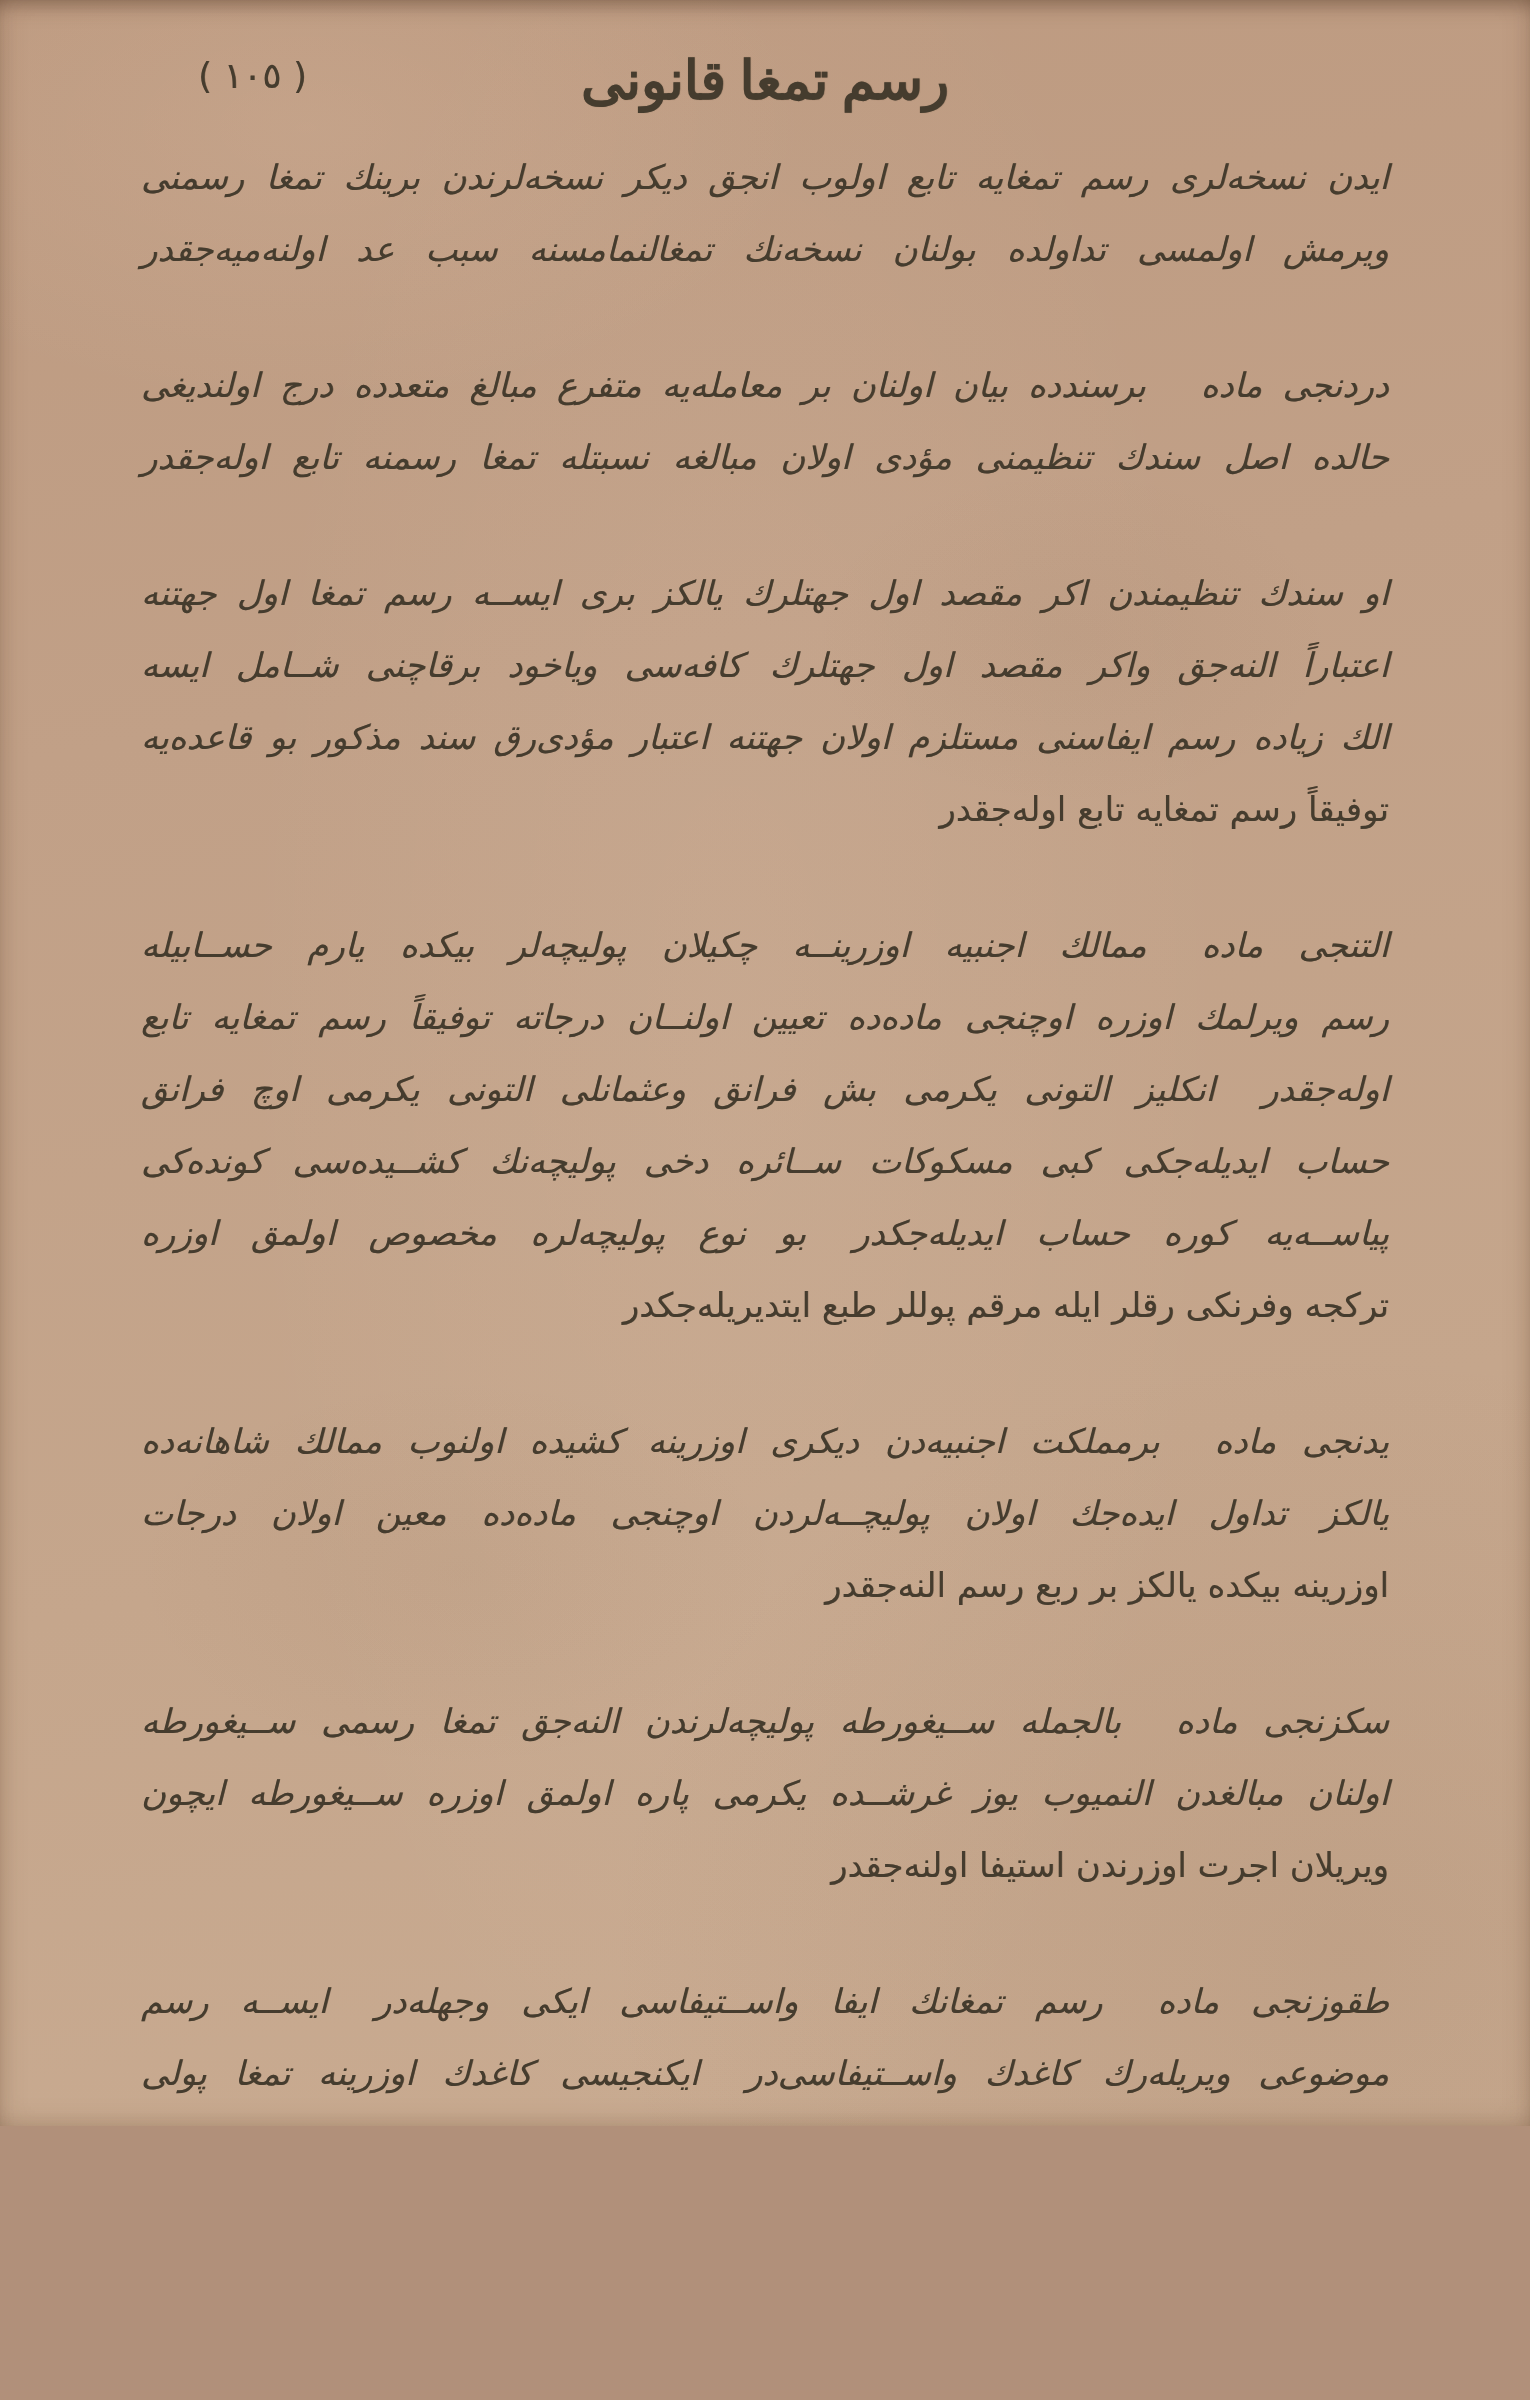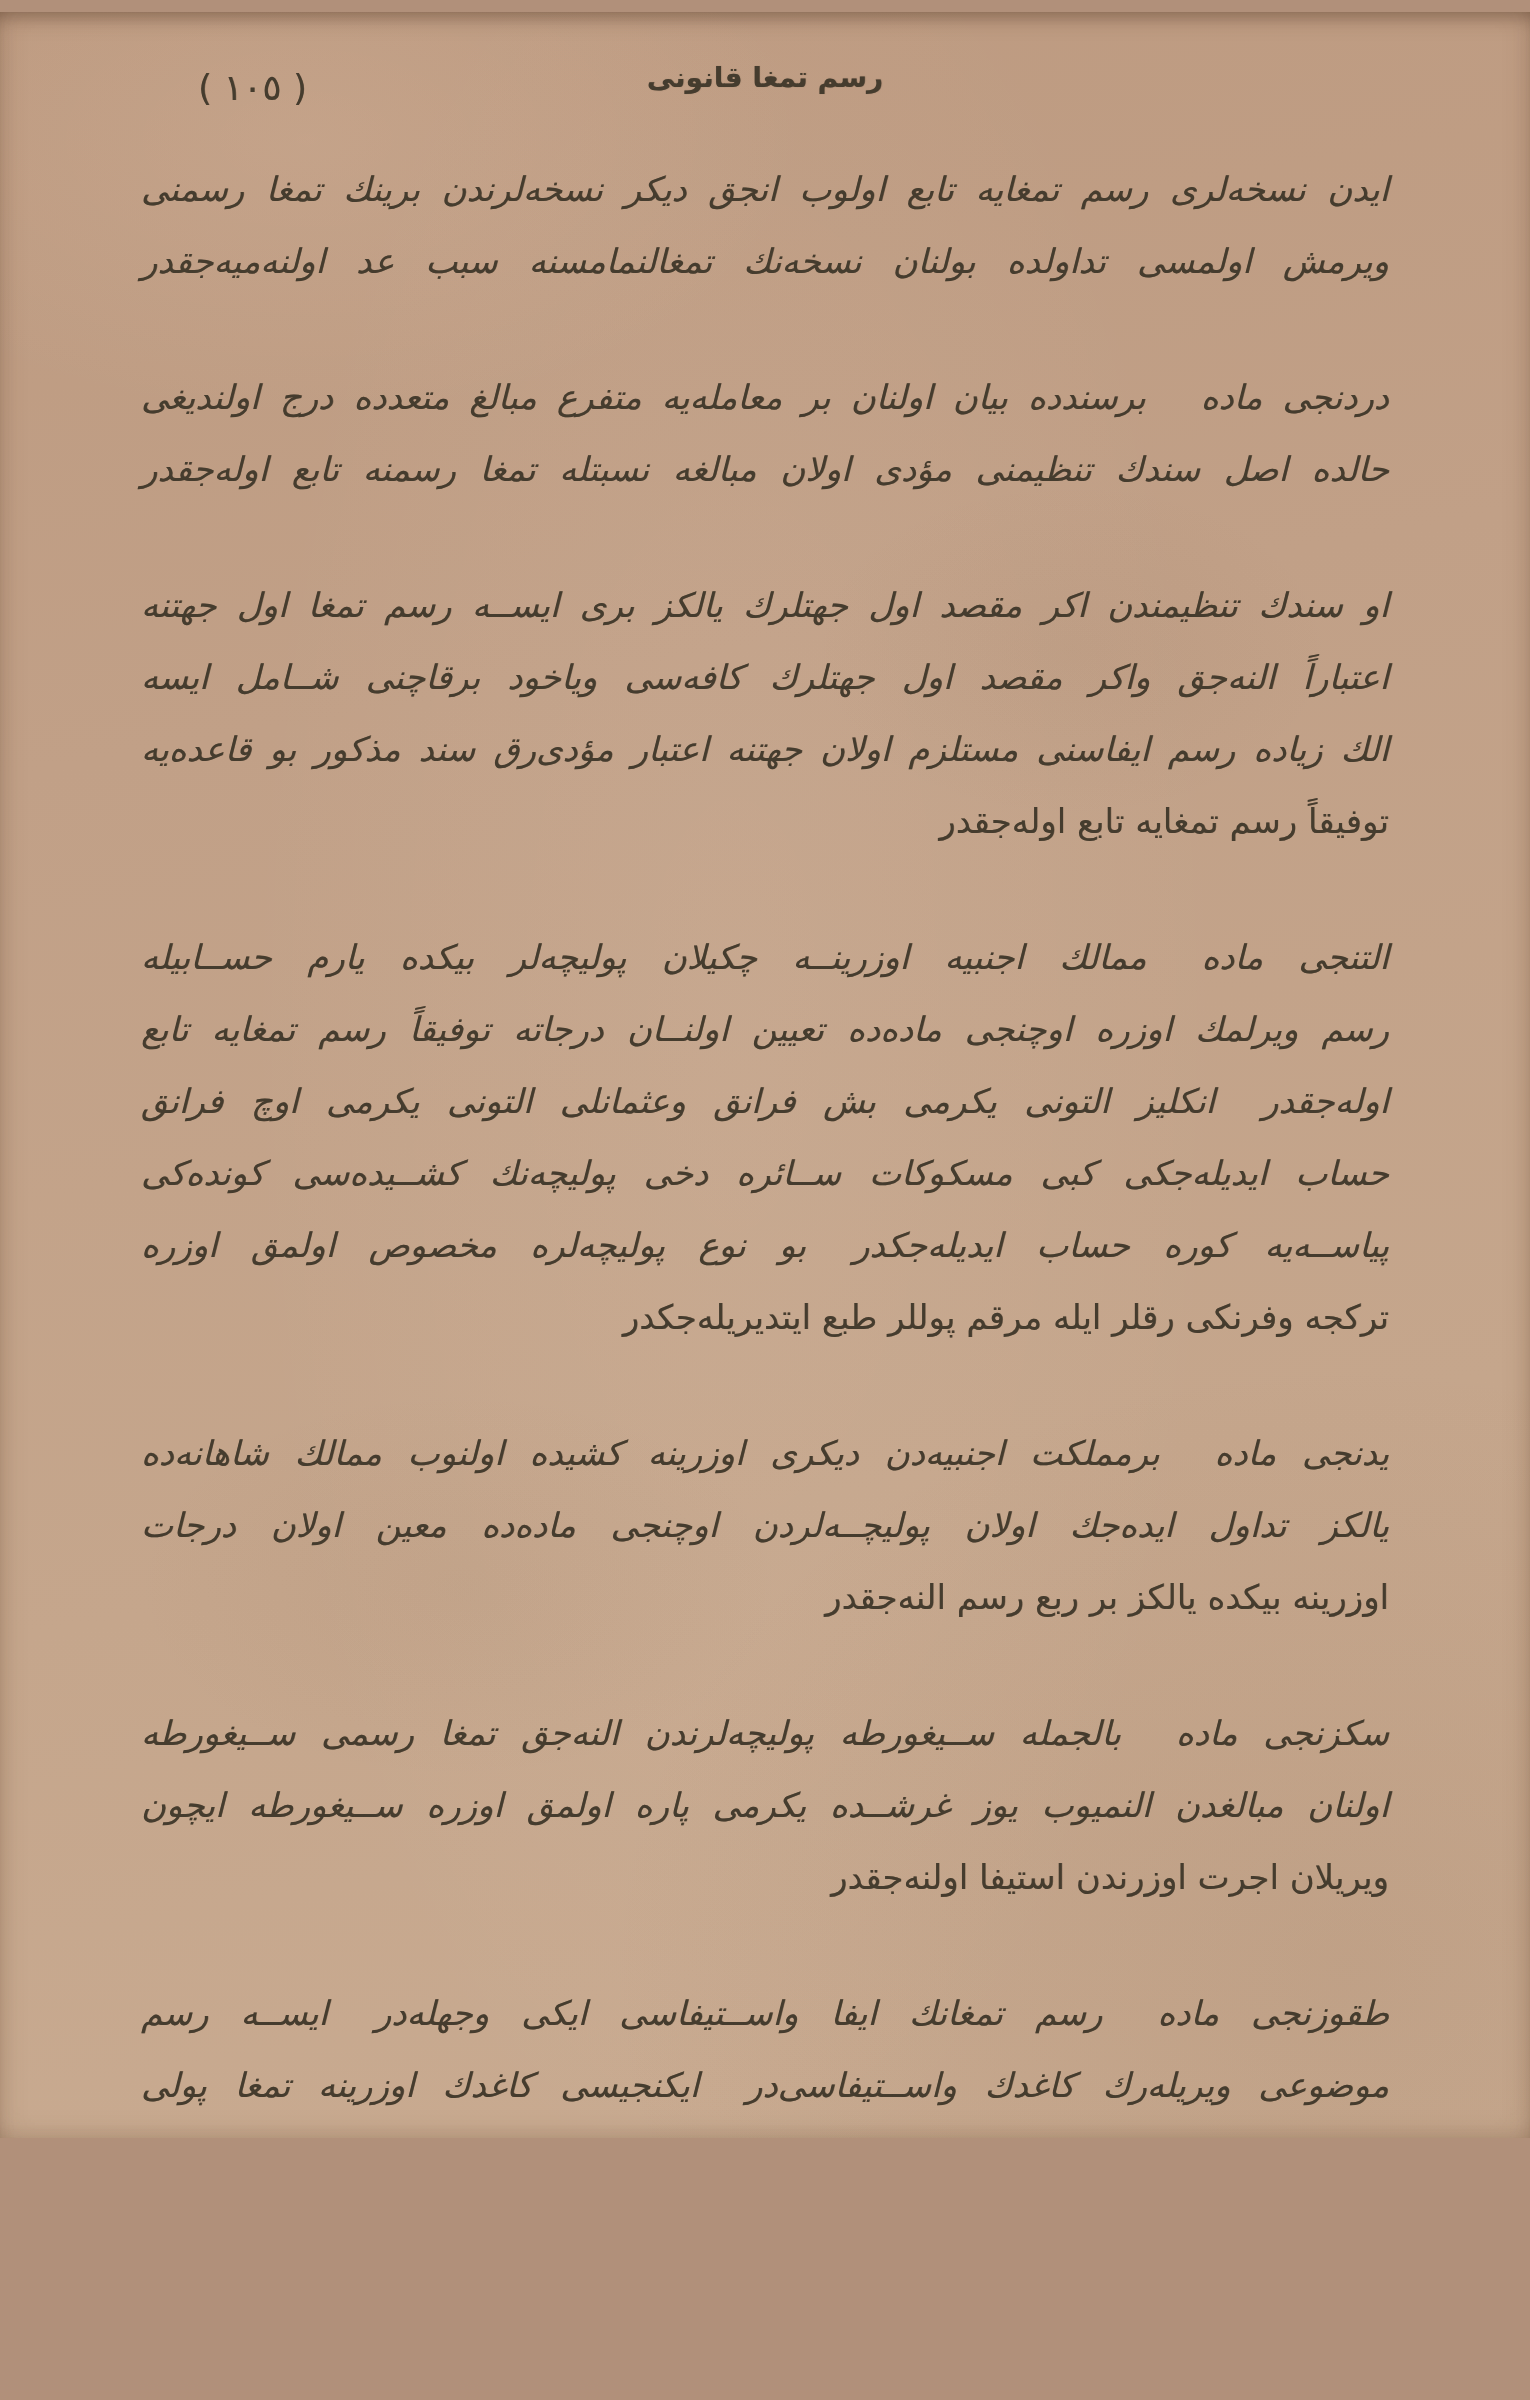--- a/index.html
+++ b/index.html
@@ -4,21 +4,21 @@
 <style>
   html, body {
     margin: 0;
     padding: 0;
     background: #b1907a;
   }
   .page {
     position: relative;
     width: 1530px;
     height: 2126px;
-    margin: 12px auto;
+    margin: 0 auto;
     overflow: hidden;
     background-color: #c2a188;
     background-image:
       radial-gradient(ellipse 847px 471px at 20% 6%, rgba(255,228,206,0.10), transparent 60%),
       radial-gradient(ellipse 1036px 847px at 88% 92%, rgba(118,80,52,0.10), transparent 72%),
       radial-gradient(ellipse 716px 1789px at 48% 48%, rgba(255,240,224,0.07), transparent 70%),
       radial-gradient(ellipse 377px 245px at 70% 30%, rgba(110,78,52,0.05), transparent 70%),
       radial-gradient(ellipse 471px 282px at 30% 74%, rgba(110,78,52,0.05), transparent 70%),
       linear-gradient(170deg, #bd9a80 0%, #c1a087 32%, #c5a68c 68%, #c9ab91 100%);
     box-shadow:
@@ -35,25 +35,26 @@
   .header {
     position: absolute;
     top: 49px;
     left: 0;
     right: 0;
     height: 85px;
   }
   .title {
     margin: 0;
     text-align: center;
-    font-size: 28px;
+    font-size: 54px;
     font-weight: bold;
     direction: rtl;
     color: #453c2e;
     text-shadow: 0.4px 0.4px 0.7px rgba(62,50,34,0.5);
+    font-family: Liberation Serif, serif;
   }
   .pagenum {
     position: absolute;
     left: 198px;
     top: 5.6px;
     font-size: 36px;
     direction: rtl;
     color: #453c2e;
     text-shadow: 0.4px 0.4px 0.6px rgba(62,50,34,0.5);
   }

